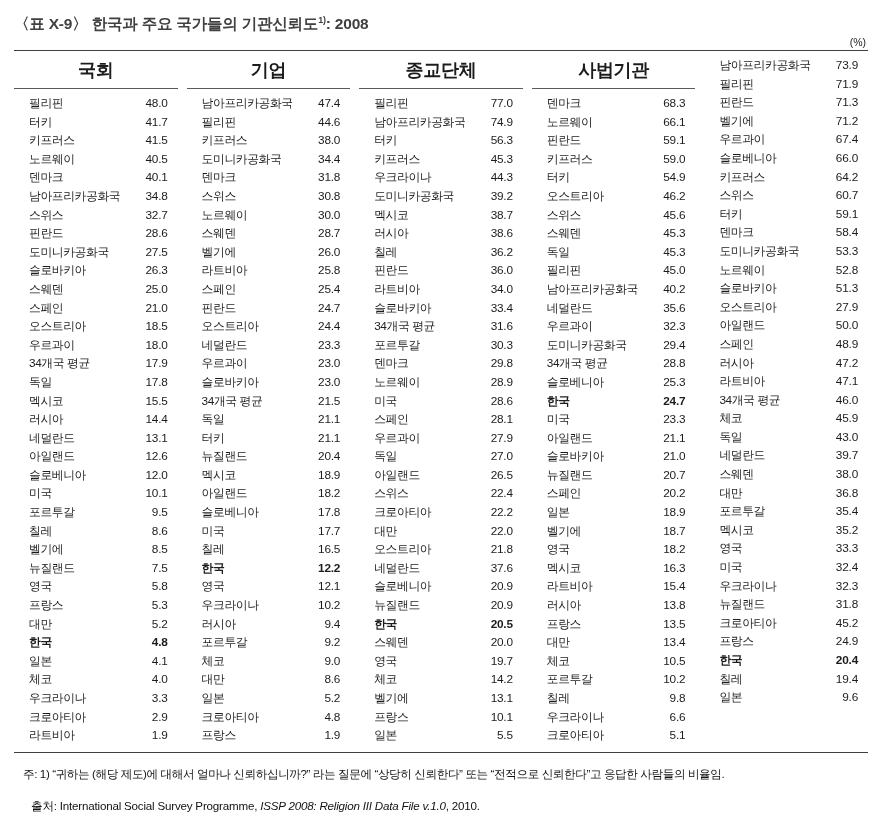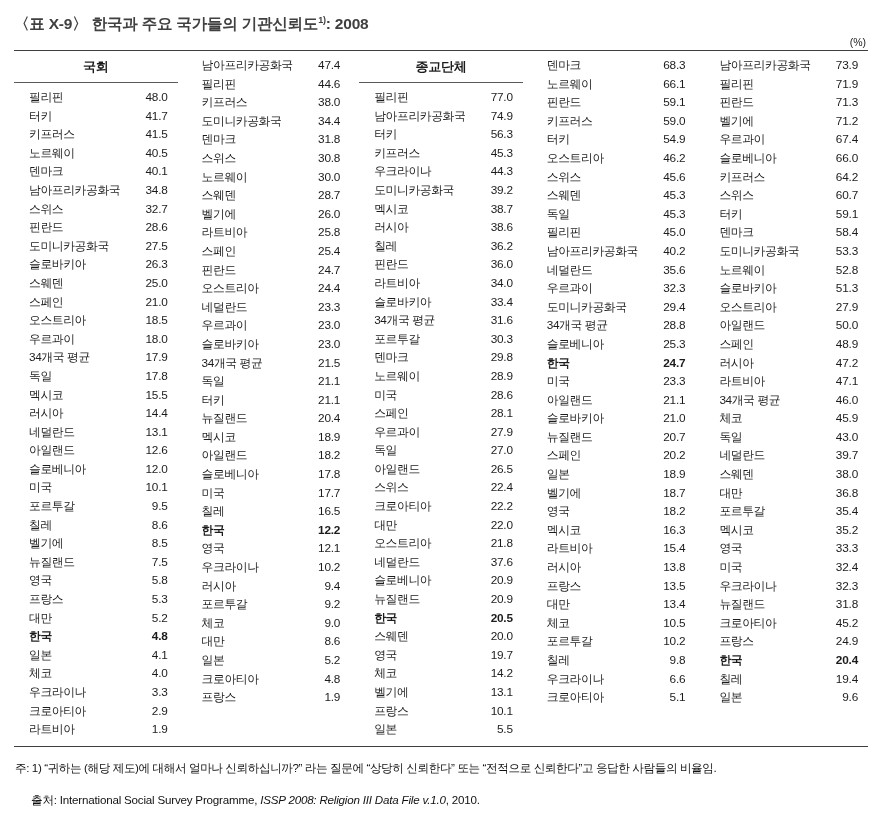--- a/index.html
+++ b/index.html
@@ -24,39 +24,39 @@
 
   .table {
     border-top:1.5px solid #3f3f3f;
     border-bottom:1.5px solid #3f3f3f;
     display:grid;
     grid-template-columns:repeat(5, 1fr);
     column-gap:9px;
   }
   .col { min-width:0; }
   .col-header {
-    text-align:center; font-weight:bold; font-size:13px;
+    text-align:center; font-weight:bold; font-size:18px;
     padding:7px 0 6px 0;
     border-bottom:1px solid #5a5a5a;
     letter-spacing:-0.3px;
   }
   .col-body { padding:5px 0 7px 0; }
   .row {
     display:flex; justify-content:space-between; align-items:baseline;
     font-size:11.8px; line-height:18.6px;
     padding:0 10px 0 15px;
     letter-spacing:-0.4px;
     white-space:nowrap;
   }
   .row .val { letter-spacing:-0.2px; }
   .row.bold { font-weight:bold; }
 
   .notes { margin-top:13px; padding-left:1px; }
   .note-line {
-    font-size:11.6px; color:#111; margin:0 0 8px 0;
+    font-size:11.6px; color:#111; margin:0 0 8px 8px;
     letter-spacing:-0.4px; line-height:16px;
   }
   .source-line {
     font-size:11.6px; color:#111; margin:16px;
     letter-spacing:-0.2px; line-height:16px;
   }
   .source-line .italic { font-style:italic; }
 </style>
 </head>
 <body>
@@ -208,20 +208,21 @@
             <span class="name">크로아티아</span>
             <span class="val">2.9</span>
           </div>
           <div class="row">
             <span class="name">라트비아</span>
             <span class="val">1.9</span>
           </div>
         </div>
       </div>
       <div class="col">
+        <div class="col-header">기업</div>
         <div class="col-body">
           <div class="row">
             <span class="name">남아프리카공화국</span>
             <span class="val">47.4</span>
           </div>
           <div class="row">
             <span class="name">필리핀</span>
             <span class="val">44.6</span>
           </div>
           <div class="row">
@@ -497,20 +498,21 @@
             <span class="name">프랑스</span>
             <span class="val">10.1</span>
           </div>
           <div class="row">
             <span class="name">일본</span>
             <span class="val">5.5</span>
           </div>
         </div>
       </div>
       <div class="col">
+        <div class="col-header">사법기관</div>
         <div class="col-body">
           <div class="row">
             <span class="name">덴마크</span>
             <span class="val">68.3</span>
           </div>
           <div class="row">
             <span class="name">노르웨이</span>
             <span class="val">66.1</span>
           </div>
           <div class="row">

